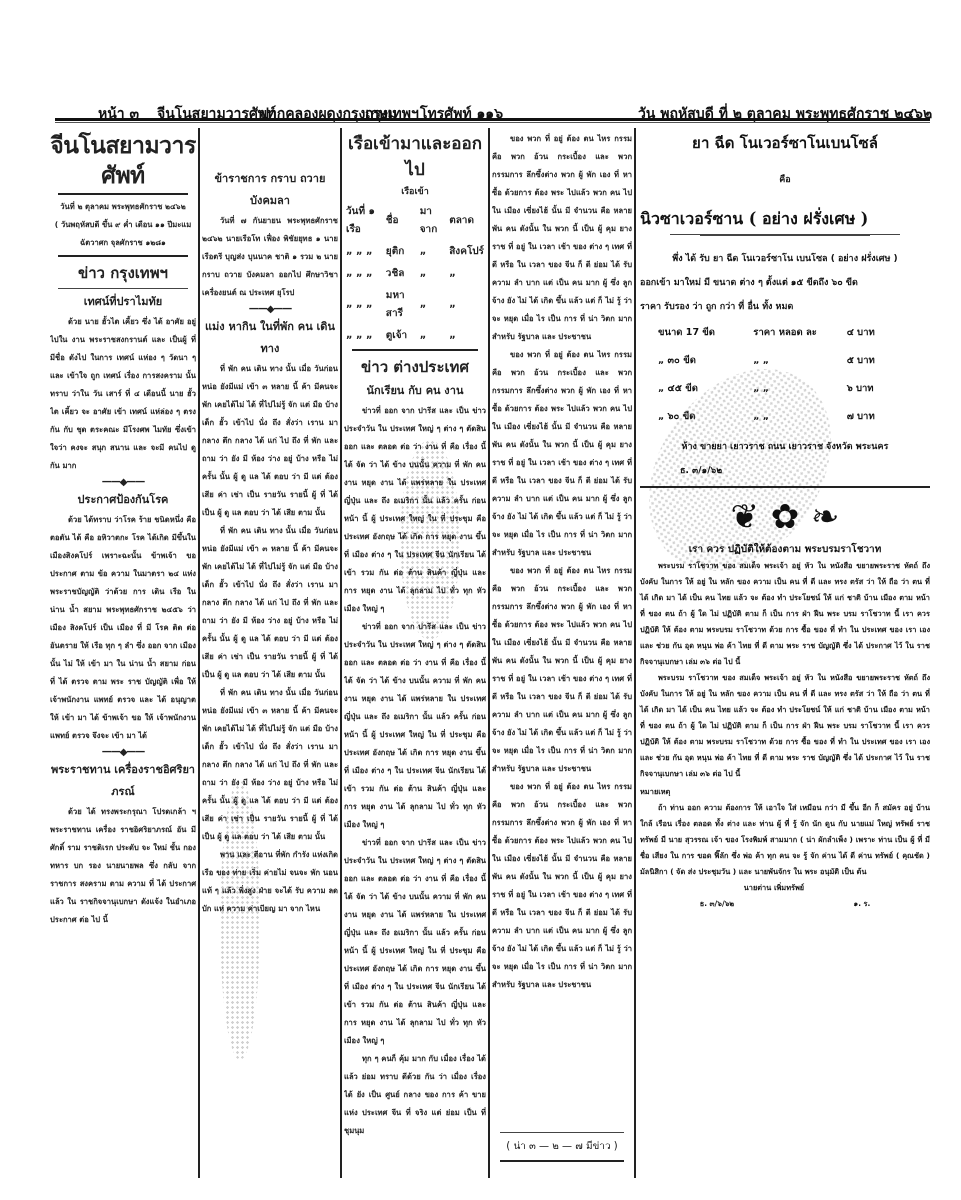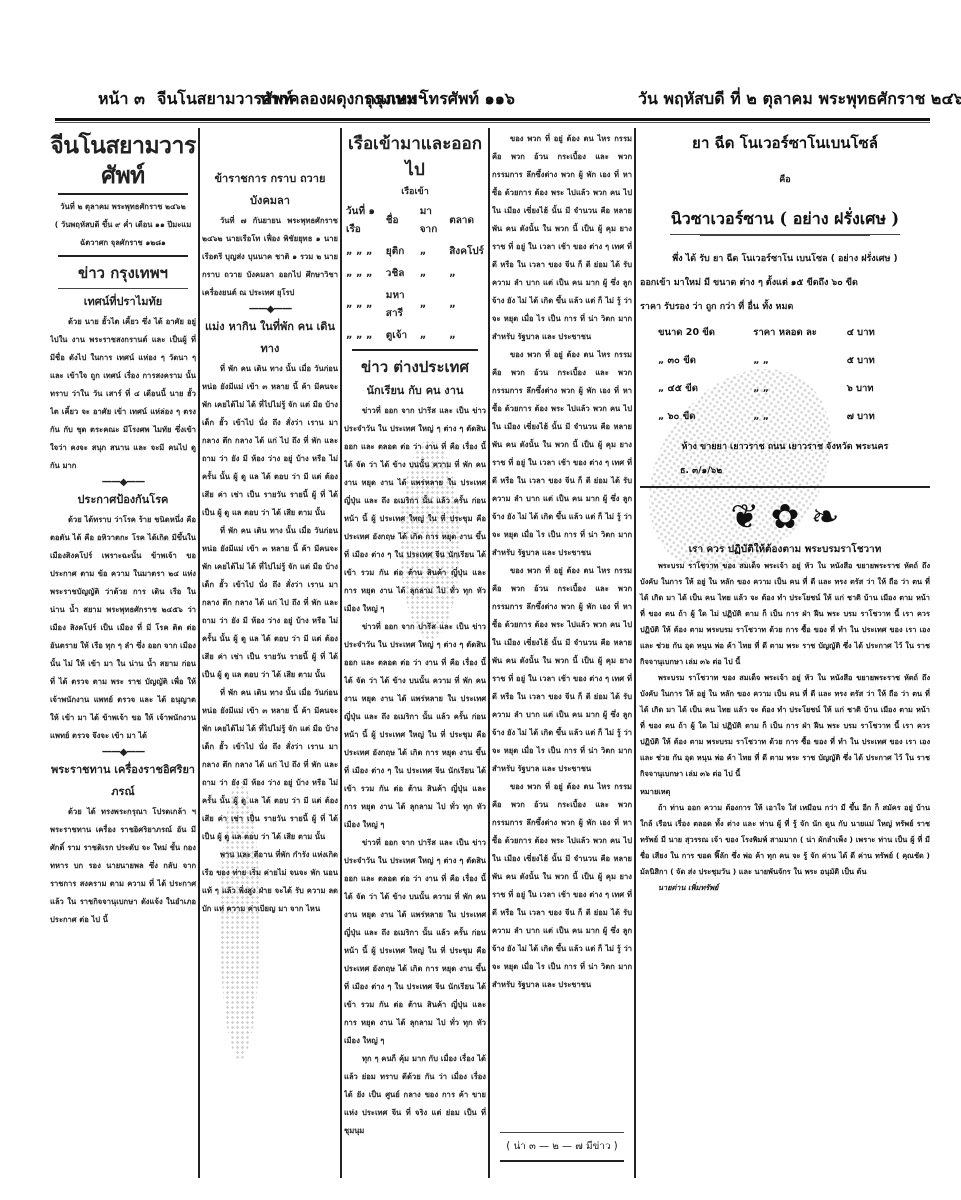--- a/index.html
+++ b/index.html
@@ -2,21 +2,21 @@
 <html><head>
 <meta charset="utf-8">
 <style>
   * { box-sizing: border-box; margin: 0; padding: 0; }
   html, body { width: 961px; height: 1200px; background: #ffffff; overflow: hidden; }
   body { position: relative; font-family: "DejaVu Sans", sans-serif; color: #111; }
 
   .page { position: absolute; left: 0; top: 0; width: 961px; height: 1200px; }
 
   
-  .header { position: absolute; top: 82px; left: 60px; width: 870px; height: 22px; font-size: 16px; font-weight: bold; }
+  .header { position: absolute; top: 98px; left: 60px; width: 870px; height: 22px; font-size: 14px; font-weight: bold; }
   .header span { position: absolute; top: 4px; white-space: nowrap; }
   .header-rule { position: absolute; top: 118px; left: 55px; width: 875px; height: 3px; background: #111; }
   .header-rule2 { position: absolute; top: 122px; left: 55px; width: 875px; height: 1px; background: #555; }
 
   .col { position: absolute; top: 130px; font-size: 7.6px; line-height: 18px; font-weight: bold; color: #222; overflow: hidden; }
   .col-rule { position: absolute; top: 128px; width: 2px; background: #222; }
 
   .masthead { font-family: "DejaVu Serif", serif; font-size: 23px; line-height: 30px; font-weight: bold; text-align: center; letter-spacing: -0.5px; }
   .h-big { font-size: 15px; line-height: 26px; text-align: center; font-weight: bold; }
   .h-mid { font-size: 11px; line-height: 22px; text-align: center; font-weight: bold; }
@@ -24,21 +24,21 @@
   .hr { height: 2px; background: #222; margin: 3px 8px; }
   .hr-thin { height: 1px; background: #444; margin: 2px 8px; }
   .sep { text-align: center; font-size: 10px; line-height: 14px; letter-spacing: -1px; }
   .para { text-indent: 18px; text-align: justify; }
   .ship-table { width: 100%; border-collapse: collapse; font-size: 10px; }
   .ship-table td { padding: 2px 2px; height: 20px; }
 
   
   .ad { position: absolute; left: 640px; top: 130px; width: 290px; font-weight: bold; }
   .ad-title { font-size: 15px; text-align: center; line-height: 26px; font-family: "DejaVu Serif", serif; }
-  .ad-sub { font-size: 16px; text-align: center; line-height: 30px; font-family: "DejaVu Serif", serif; }
+  .ad-sub { font-size: 16px; text-align: left; line-height: 30px; font-family: "DejaVu Serif", serif; }
   .ad-line { font-size: 9px; line-height: 24px; }
   .ad-price { font-size: 9.5px; line-height: 28px; }
   .ad-price span { display: inline-block; }
   .ornament { text-align: center; font-size: 34px; line-height: 48px; }
   .notice-title { font-size: 10px; text-align: center; line-height: 18px; }
   .notice-body { font-size: 7.4px; line-height: 16px; text-indent: 18px; text-align: justify; }
   .speckle { position: absolute; border-radius: 50%; background: radial-gradient(circle, rgba(0,0,0,0.18) 1px, transparent 1.5px); background-size: 5px 5px; pointer-events: none; }
 </style>
 </head>
 <body>
@@ -152,21 +152,21 @@
   <div class="ad">
     <div class="ad-title">ยา ฉีด โนเวอร์ซาโนเบนโซล์</div>
     <div class="center" style="font-size:9px;line-height:30px;margin-top:8px;">คือ</div>
     <div class="ad-sub" style="margin-top:10px;">นิวซาเวอร์ซาน ( อย่าง ฝรั่งเศษ )</div>
     <div class="hr-thin" style="margin:0 30px;"></div>
     <div class="hr-thin" style="margin:0 60px;"></div>
     <div class="ad-line" style="margin-top:10px;text-align:center;">พึ่ง ได้ รับ ยา ฉีด โนเวอร์ซาโน เบนโซล ( อย่าง ฝรั่งเศษ )</div>
     <div class="ad-line">ออกเข้า มาใหม่ มี ขนาด ต่าง ๆ ตั้งแต่ ๑๕ ขีดถึง ๖๐ ขีด</div>
     <div class="ad-line">ราคา รับรอง ว่า ถูก กว่า ที่ อื่น ทั้ง หมด</div>
     <div class="ad-price">
-      <span style="width:110px;padding-left:18px;">ขนาด 20 ขีด</span>
+      <span style="width:110px;padding-left:18px;">ขนาด 17 ขีด</span>
       <span style="width:90px;">ราคา หลอด ละ</span>
       <span>๔ บาท</span>
     </div>
     <div class="ad-price">
       <span style="width:110px;padding-left:18px;">„ ๓๐ ขีด</span>
       <span style="width:90px;">„ „</span>
       <span>๕ บาท</span>
     </div>
     <div class="ad-price">
       <span style="width:110px;padding-left:18px;">„ ๔๕ ขีด</span>
@@ -181,19 +181,23 @@
     <div class="ad-line" style="text-align:center;margin-top:4px;">ห้าง ขายยา เยาวราช ถนน เยาวราช จังหวัด พระนคร</div>
     <div class="ad-line" style="padding-left:40px;">ธ. ๓/๑/๖๒</div>
     <div class="hr" style="margin:4px 0;"></div>
 
     <div class="ornament">❦ ✿ ❧</div>
     <div class="notice-title">เรา ควร ปฏิบัติให้ต้องตาม พระบรมราโชวาท</div>
     <div class="notice-body">พระบรม ราโชวาท ของ สมเด็จ พระเจ้า อยู่ หัว ใน หนังสือ ขยายพระราช หัตถ์ ถึง บังคับ ในการ ให้ อยู่ ใน หลัก ของ ความ เป็น คน ที่ ดี และ ทรง ตรัส ว่า ให้ ถือ ว่า ตน ที่ ได้ เกิด มา ได้ เป็น คน ไทย แล้ว จะ ต้อง ทำ ประโยชน์ ให้ แก่ ชาติ บ้าน เมือง ตาม หน้า ที่ ของ ตน ถ้า ผู้ ใด ไม่ ปฏิบัติ ตาม ก็ เป็น การ ฝ่า ฝืน พระ บรม ราโชวาท นี้ เรา ควร ปฏิบัติ ให้ ต้อง ตาม พระบรม ราโชวาท ด้วย การ ซื้อ ของ ที่ ทำ ใน ประเทศ ของ เรา เอง และ ช่วย กัน อุด หนุน พ่อ ค้า ไทย ที่ ดี ตาม พระ ราช บัญญัติ ซึ่ง ได้ ประกาศ ไว้ ใน ราช กิจจานุเบกษา เล่ม ๓๖ ต่อ ไป นี้</div>
     <div class="notice-body">พระบรม ราโชวาท ของ สมเด็จ พระเจ้า อยู่ หัว ใน หนังสือ ขยายพระราช หัตถ์ ถึง บังคับ ในการ ให้ อยู่ ใน หลัก ของ ความ เป็น คน ที่ ดี และ ทรง ตรัส ว่า ให้ ถือ ว่า ตน ที่ ได้ เกิด มา ได้ เป็น คน ไทย แล้ว จะ ต้อง ทำ ประโยชน์ ให้ แก่ ชาติ บ้าน เมือง ตาม หน้า ที่ ของ ตน ถ้า ผู้ ใด ไม่ ปฏิบัติ ตาม ก็ เป็น การ ฝ่า ฝืน พระ บรม ราโชวาท นี้ เรา ควร ปฏิบัติ ให้ ต้อง ตาม พระบรม ราโชวาท ด้วย การ ซื้อ ของ ที่ ทำ ใน ประเทศ ของ เรา เอง และ ช่วย กัน อุด หนุน พ่อ ค้า ไทย ที่ ดี ตาม พระ ราช บัญญัติ ซึ่ง ได้ ประกาศ ไว้ ใน ราช กิจจานุเบกษา เล่ม ๓๖ ต่อ ไป นี้</div>
     <div class="notice-body" style="text-indent:0;margin-top:2px;">หมายเหตุ</div>
     <div class="notice-body">ถ้า ท่าน ออก ความ ต้องการ ให้ เอาใจ ใส่ เหมือน กว่า มี ขึ้น อีก ก็ สมัคร อยู่ บ้าน ใกล้ เรือน เรื่อง ตลอด ทั้ง ต่าง และ ท่าน ผู้ ที่ รู้ จัก นัก ดูน กับ นายแม่ ใหญ่ ทรัพย์ ราช ทรัพย์ มี นาย สุวรรณ เจ้า ของ โรงพิมพ์ สามมาก ( น่า ผักลำเพ็ง ) เพราะ ท่าน เป็น ผู้ ที่ มี ชื่อ เสียง ใน การ ขอด ฟิ๊ลัก ซึ่ง พ่อ ค้า ทุก คน จะ รู้ จัก ค่าน ได้ ดี ค่าน ทรัพย์ ( คุณชัด ) มัลนิสิกา ( จัด ส่ง ประชุมวัน ) และ นายพันจักร ใน พระ อนุมัติ เป็น ต้น</div>
-    <div class="notice-body" style="text-align:left;padding-right:40px;font-style:italic;">นายต่าน เพิ่มทรัพย์</div>
+    <div class="notice-body" style="text-align:center;padding-right:40px;">นายต่าน เพิ่มทรัพย์</div>
+    <div class="notice-body" style="display:flex;justify-content:space-around;text-indent:0;">
+      <span>ธ. ๓/๖/๖๒</span>
+      <span>๑. ร.</span>
+    </div>
   </div>
 
   <div class="speckle" style="left:660px;top:360px;width:160px;height:220px;transform:rotate(35deg);"></div>
   <div class="speckle" style="left:220px;top:780px;width:40px;height:280px;"></div>
   <div class="speckle" style="left:400px;top:440px;width:60px;height:200px;"></div>
 </div>
 
 </body></html>

